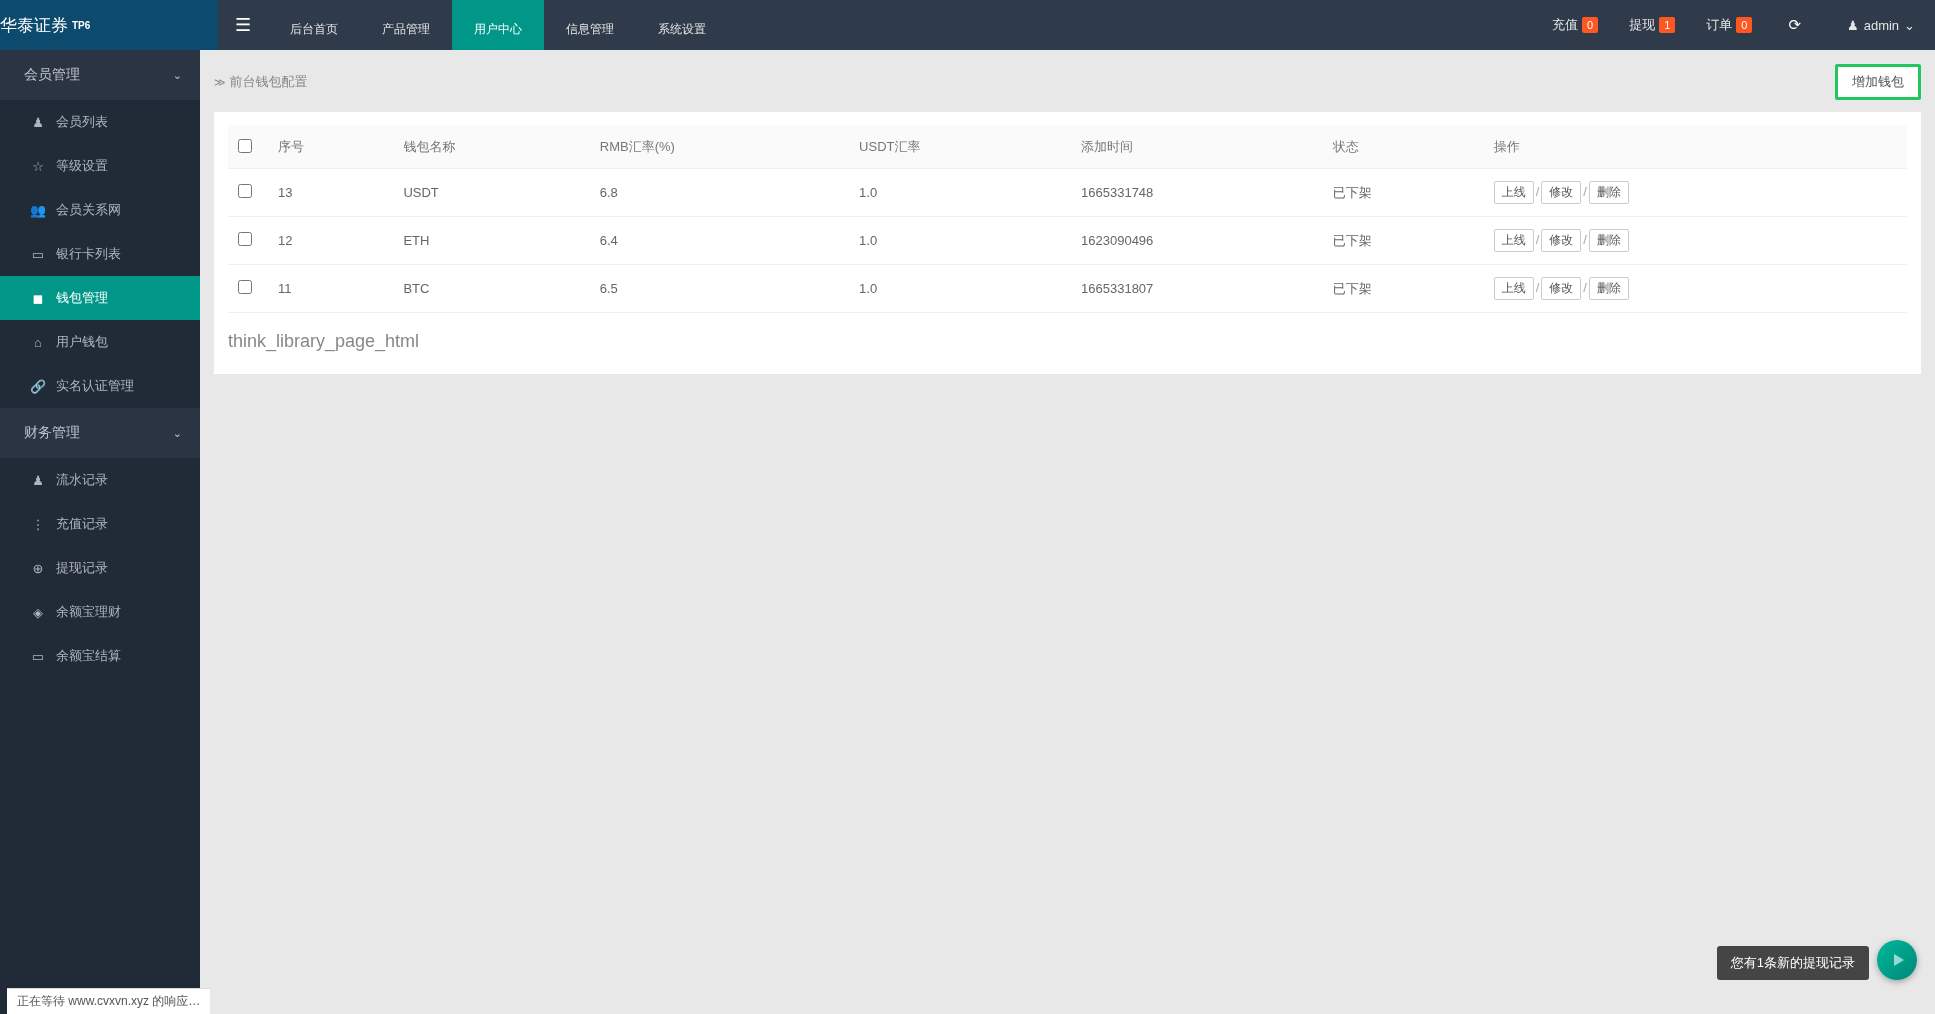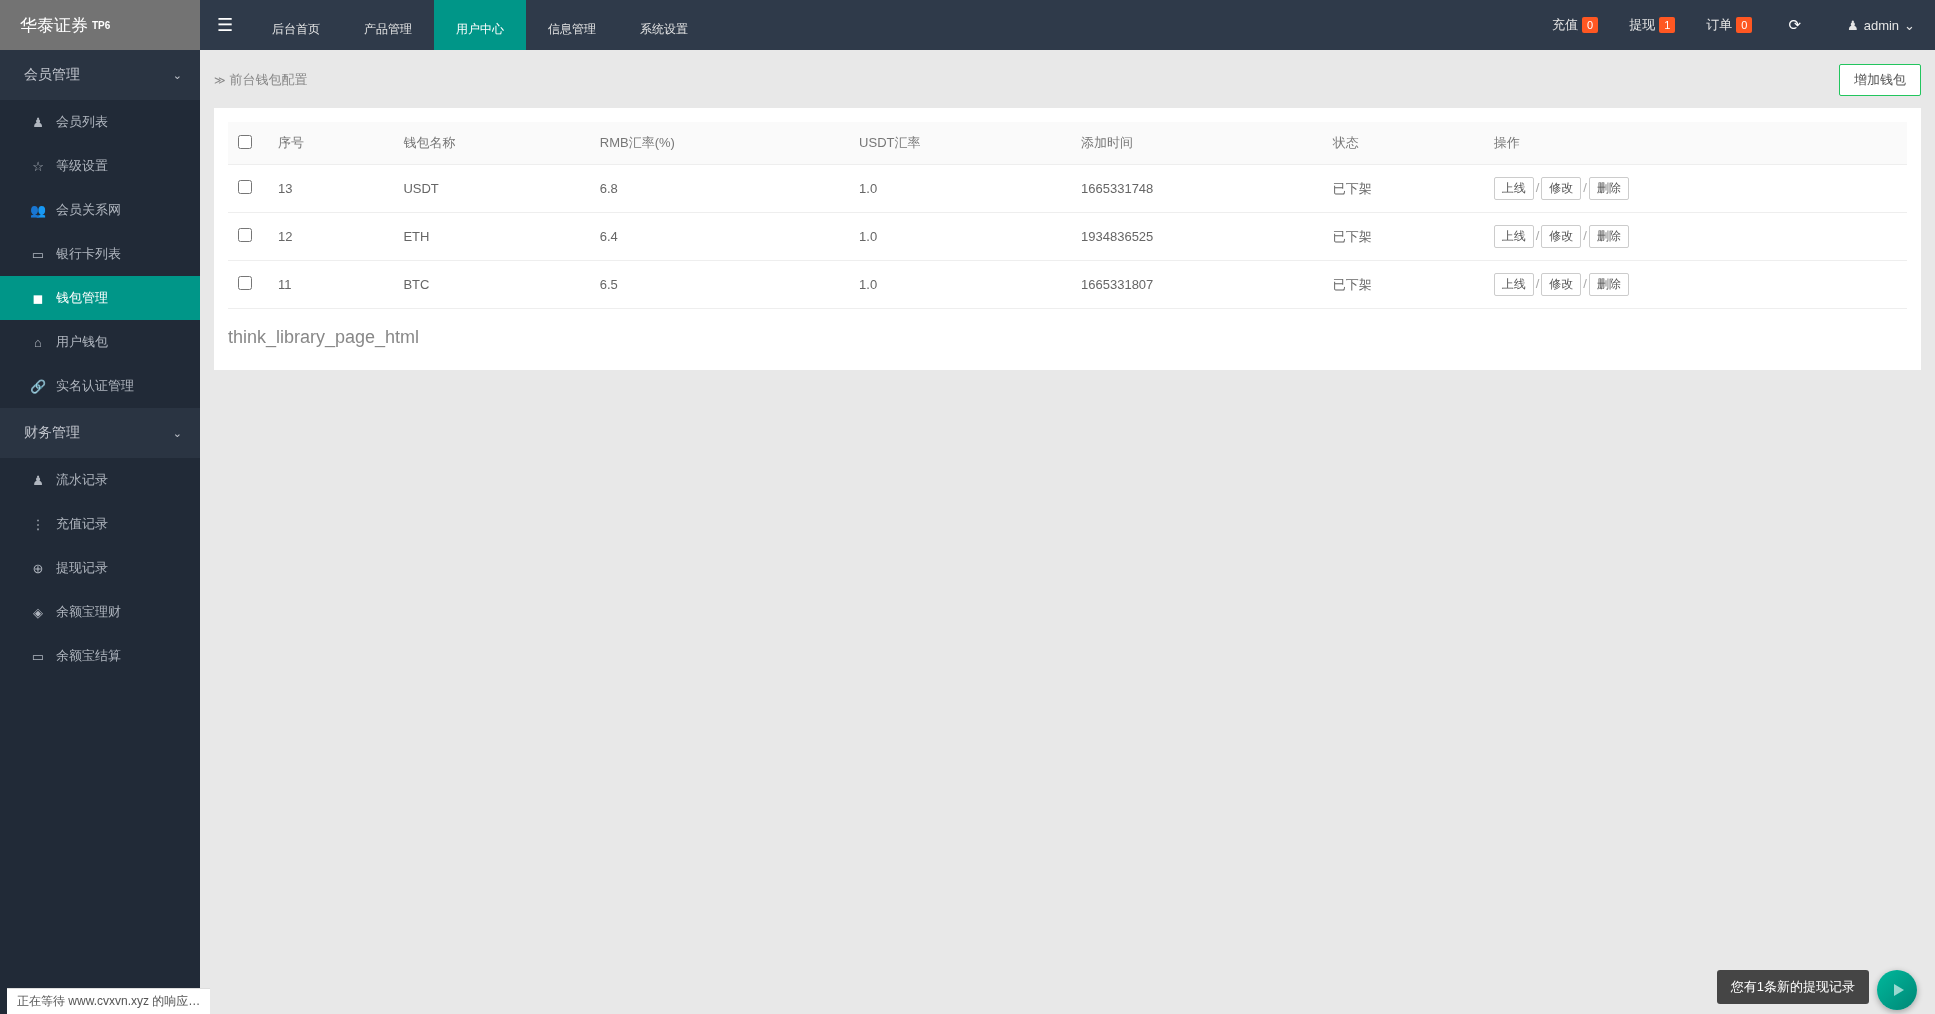--- a/index.html
+++ b/index.html
@@ -1,21 +1,21 @@
 <!DOCTYPE html>
 <html><head>
 <meta charset="utf-8">
 <style>
 * { margin: 0; padding: 0; box-sizing: border-box; }
 body { font-family: "Microsoft YaHei", Arial, sans-serif; font-size: 13px; background: #e8e8e8; color: #333; overflow: hidden; }
 .app { width: 1935px; height: 1014px; position: relative; display: flex; flex-direction: column; }
 
 
 .topbar { height: 50px; background: #2f3a4a; color: #fff; display: flex; align-items: center; }
-.brand { width: 200px; height: 50px; background: #737373; display: flex; align-items: center; padding-left: 20px; font-size: 17px; font-weight: 500; }
+.brand { width: 218px; height: 50px; background: #0c4a6e; display: flex; align-items: center; font-size: 17px; font-weight: 500; }
 .brand sup { font-size: 10px; margin-left: 4px; font-weight: bold; }
 .hamburger { width: 50px; height: 50px; display: flex; align-items: center; justify-content: center; cursor: pointer; font-size: 18px; }
 .topnav { display: flex; height: 50px; }
 .topnav-item { height: 58px; padding: 0 22px; display: flex; align-items: center; cursor: pointer; font-size: 12px; color: #e5e5e5; }
 .topnav-item.active { background: #009688; color: #fff; }
 .topbar-right { margin-left: auto; display: flex; align-items: center; height: 50px; padding-right: 20px; gap: 31px; font-size: 13px; }
 .badge-item { display: flex; align-items: center; gap: 4px; cursor: pointer; color: #e5e5e5; }
 .badge { background: #ff5722; color: #fff; font-size: 11px; padding: 1px 5px; border-radius: 2px; min-width: 16px; text-align: center; line-height: 14px; }
 .refresh-icon { cursor: pointer; font-size: 15px; padding: 0 5px; }
 .user-dropdown { display: flex; align-items: center; gap: 5px; cursor: pointer; color: #e5e5e5; padding-left: 10px; }
@@ -29,37 +29,37 @@
 .side-item { height: 44px; display: flex; align-items: center; padding-left: 30px; gap: 10px; cursor: pointer; font-size: 13px; color: #b0b6bf; }
 .side-item.active { background: #009688; color: #fff; }
 .side-icon { width: 16px; text-align: center; font-size: 13px; }
 .chevron { font-size: 11px; }
 
 
 .main { flex: 1; background: #e8e8e8; overflow: auto; padding: 14px; position: relative; }
 .breadcrumb-bar { display: flex; align-items: center; justify-content: space-between; margin-bottom: 12px; }
 .breadcrumb { color: #888; font-size: 13px; display: flex; align-items: center; gap: 4px; }
 .bc-arrow { font-size: 11px; }
-.add-btn { background: #fff; border: 1px solid #22c55e; padding: 6px 14px; cursor: pointer; font-size: 13px; color: #555; border-radius: 2px; }
+.add-btn { background: #fff; border: 3px solid #22c55e; padding: 6px 14px; cursor: pointer; font-size: 13px; color: #555; border-radius: 2px; }
 
 .panel { background: #fff; padding: 14px 14px 22px 14px; }
 .table { width: 100%; border-collapse: collapse; }
 .table th, .table td { text-align: left; padding: 12px 10px; font-size: 13px; color: #666; border-bottom: 1px solid #eee; font-weight: normal; }
 .table thead th { color: #777; background: #fafafa; }
 .chk { width: 40px; text-align: center; }
 input[type=checkbox] { width: 14px; height: 14px; cursor: pointer; }
 .op-btn { background: #fff; border: 1px solid #ccc; padding: 2px 7px; font-size: 12px; cursor: pointer; color: #555; border-radius: 2px; }
 .op-sep { color: #aaa; margin: 0 2px; }
 .footer-note { margin-top: 18px; font-size: 18px; color: #888; }
 
 
 .status-bar { position: absolute; bottom: 0; left: 7px; background: #fff; border-top: 1px solid #ddd; padding: 4px 10px; font-size: 12px; color: #555; z-index: 5; }
 
 
-.toast { position: absolute; bottom: 4px; right: 18px; display: flex; align-items: flex-start; gap: 8px; }
+.toast { position: absolute; bottom: 34px; right: 18px; display: flex; align-items: flex-end; gap: 8px; }
 .toast-msg { background: rgba(0,0,0,0.7); color: #fff; padding: 8px 14px; font-size: 13px; border-radius: 3px; }
 .toast-orb { width: 40px; height: 40px; border-radius: 50%; background: linear-gradient(135deg, #00b89c, #008776); box-shadow: 0 2px 6px rgba(0,0,0,0.3); display: flex; align-items: center; justify-content: center; cursor: pointer; }
 .toast-orb::after { content: ""; width: 0; height: 0; border-left: 10px solid rgba(255,255,255,0.6); border-top: 6px solid transparent; border-bottom: 6px solid transparent; margin-left: 3px; }
 </style>
 </head>
 <body>
 
 <div class="app">
 
   <div class="topbar">
@@ -191,21 +191,21 @@
                 <td>1665331748</td>
                 <td>已下架</td>
                 <td><button class="op-btn">上线</button><span class="op-sep">/</span><button class="op-btn">修改</button><span class="op-sep">/</span><button class="op-btn">删除</button></td>
               </tr>
               <tr>
                 <td class="chk"><input type="checkbox" style=""></td>
                 <td>12</td>
                 <td>ETH</td>
                 <td>6.4</td>
                 <td>1.0</td>
-                <td>1934836525</td>
+                <td>1623090496</td>
                 <td>已下架</td>
                 <td><button class="op-btn">上线</button><span class="op-sep">/</span><button class="op-btn">修改</button><span class="op-sep">/</span><button class="op-btn">删除</button></td>
               </tr>
               <tr>
                 <td class="chk"><input type="checkbox" style=""></td>
                 <td>11</td>
                 <td>BTC</td>
                 <td>6.5</td>
                 <td>1.0</td>
                 <td>1665331807</td>

